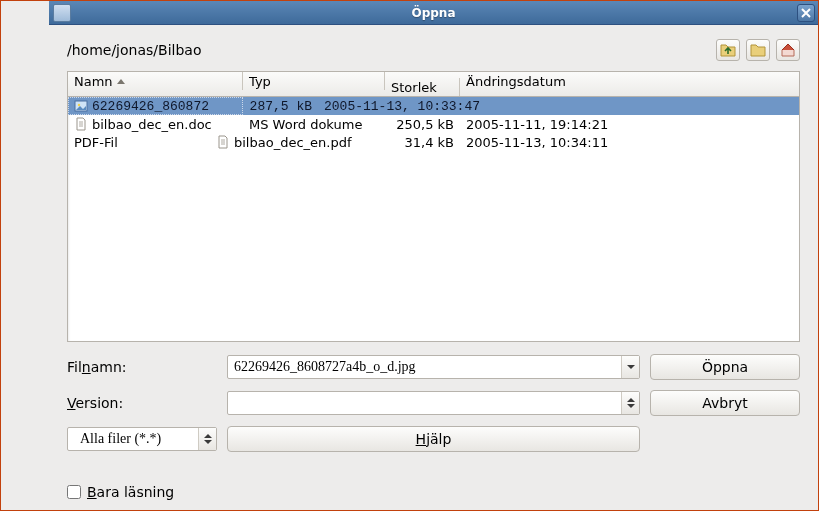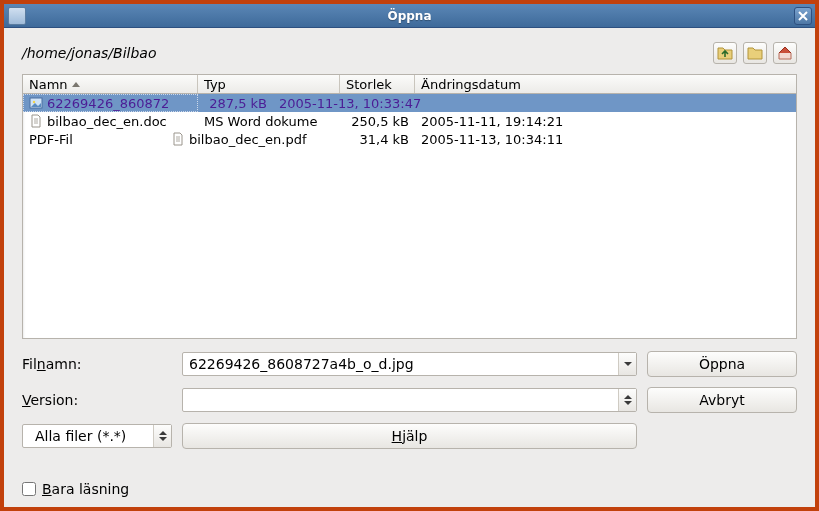--- a/index.html
+++ b/index.html
@@ -8,23 +8,24 @@
   font-size: 13px;
   background: #edeceb;
   width: 819px;
   height: 511px;
   overflow: hidden;
 }
 .window {
   width: 819px;
   height: 511px;
   background: #edeceb;
-  border: 4px solid #c2410c;
+  border: 1px solid #c2410c;
   display: flex;
   flex-direction: column;
+  padding-left: 48px;
 }
 .titlebar {
   height: 24px;
   background: linear-gradient(to bottom, #5b87b6 0%, #3e6a9a 100%);
   display: flex;
   align-items: center;
   color: white;
   font-size: 12px;
   position: relative;
   border-bottom: 1px solid #2d5080;
@@ -71,21 +72,20 @@
 }
 .path-row {
   display: flex;
   align-items: center;
   margin-bottom: 10px;
 }
 .path-text {
   flex: 1;
   font-size: 14px;
   color: #000;
-  font-style: italic;
 }
 .tb-buttons { display: flex; gap: 6px; }
 .tb-btn {
   width: 24px;
   height: 22px;
   border: 1px solid #b7b3ac;
   background: linear-gradient(to bottom, #fdfdfc, #e8e6e2);
   border-radius: 3px;
   display: flex;
   align-items: center;
@@ -113,41 +113,41 @@
   border-right: 1px solid #c9c5bd;
   padding: 2px 6px;
   display: flex;
   align-items: center;
   height: 18px;
   cursor: pointer;
 }
 .col:last-child { border-right: none; flex: 1; }
 .col-name { width: 175px; }
 .col-type { width: 142px; }
-.col-size { width: 75px; }
+.col-size { width: 75px; margin-top: 6px; }
 .col-date { flex: 1; }
 .sort-arrow {
   margin-left: 4px;
   width: 0; height: 0;
   border-left: 4px solid transparent;
   border-right: 4px solid transparent;
   border-bottom: 5px solid #7a766e;
 }
 .file-body { flex: 1; overflow: hidden; }
 .file-row {
   display: flex;
   height: 18px;
   align-items: center;
   font-size: 13px;
 }
 .file-row.selected {
   background: #6f96c6;
   color: #fff;
 }
-.file-row.selected .cell { color: #4c1d95; }
+.file-row.selected .cell { color: #0f172a; font-family: Liberation Mono, monospace; }
 .file-row.selected .cell.dotted {
   outline: 1px dotted #ccd8ea;
   outline-offset: -1px;
 }
 .cell {
   padding: 0 6px;
   white-space: nowrap;
   overflow: hidden;
   display: flex;
   align-items: center;
@@ -175,20 +175,21 @@
 .form-label {
   font-size: 14px;
 }
 .combo {
   display: flex;
   align-items: center;
   border: 1px solid #b7b3ac;
   background: #fff;
   height: 24px;
   border-radius: 2px;
+  font-family: Liberation Serif, serif;
 }
 .combo input {
   flex: 1;
   border: none;
   outline: none;
   padding: 0 6px;
   font-size: 14px;
   font-family: inherit;
   background: transparent;
   height: 100%;

